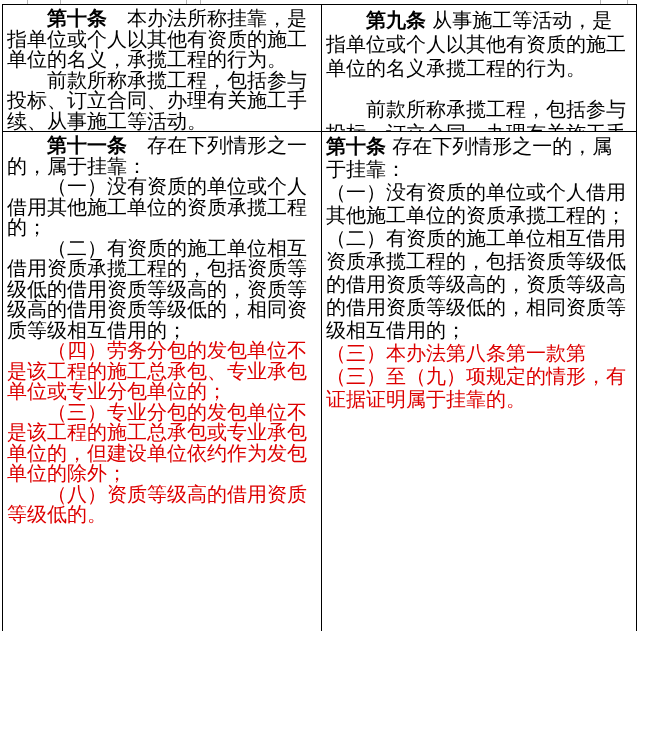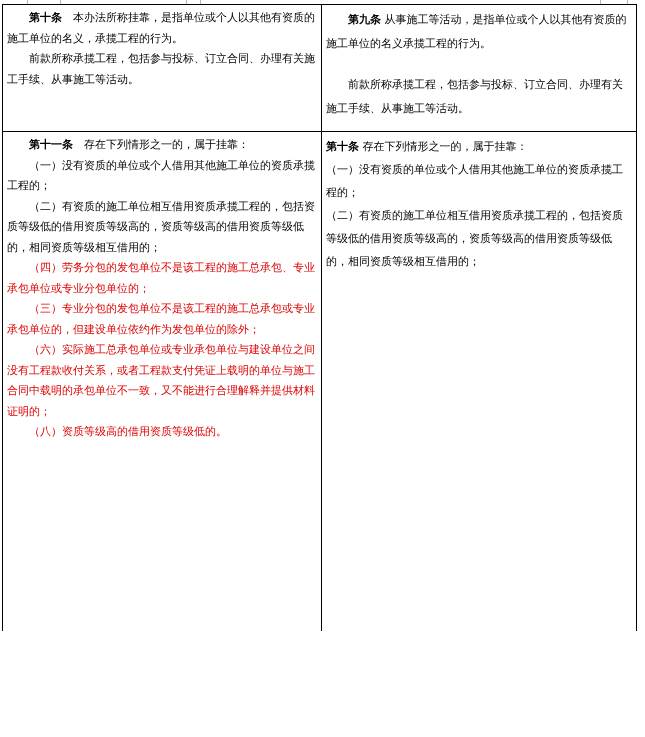--- a/index.html
+++ b/index.html
@@ -2,21 +2,21 @@
 <html style="--red-text: #dd0000;"><head>
 <meta charset="utf-8">
 <style>
   html,body{margin:0;padding:0;background:#ffffff;}
   .screen{
     position:relative;
     width:645px;height:631px;
     background:#ffffff;
     overflow:hidden;
     font-family:"DejaVu Sans","Liberation Sans",sans-serif;
-    font-size:11px;
+    font-size:20px;
     color:#000000;
   }
   .doc-table{
     position:absolute;left:2px;top:4px;
     display:grid;
     grid-template-columns:319px 314px;
     grid-template-rows:127px 600px 44px;
     border:1px solid #000000;
     background:#ffffff;
   }
@@ -62,27 +62,27 @@
         <p class="ind"><span class="b ">第九条</span><span class=""> 从事施工等活动，是指单位或个人以其他有资质的施工单位的名义承揽工程的行为。</span></p>
         <div class="spacer"></div>
         <p class="ind"><span class="">前款所称承揽工程，包括参与投标、订立合同、办理有关施工手续、从事施工等活动。</span></p>
       </div>
       <div class="cell cl col-left rb">
         <p class="ind"><span class="b ">第十一条</span><span class="">　存在下列情形之一的，属于挂靠：</span></p>
         <p class="ind"><span class="">（一）没有资质的单位或个人借用其他施工单位的资质承揽工程的；</span></p>
         <p class="ind"><span class="">（二）有资质的施工单位相互借用资质承揽工程的，包括资质等级低的借用资质等级高的，资质等级高的借用资质等级低的，相同资质等级相互借用的；</span></p>
         <p class="ind"><span class="red">（四）劳务分包的发包单位不是该工程的施工总承包、专业承包单位或专业分包单位的；</span></p>
         <p class="ind"><span class="red">（三）专业分包的发包单位不是该工程的施工总承包或专业承包单位的，但建设单位依约作为发包单位的除外；</span></p>
-        <p class="ind"><span class="red">（六）实际施工总承包单位或专业承包单位与建设单位之间没有工程款收付关系，或者工程款支付凭证上载明的单位与施工合同中载明的承包单位不一致，又不能进行合理解释并提供材料证明的；</span></p>
         <p class="ind"><span class="red">（八）资质等级高的借用资质等级低的。</span></p>
       </div>
       <div class="cell col-right rb">
         <p><span class="b ">第十条</span><span class=""> 存在下列情形之一的，属于挂靠：</span></p>
         <p><span class="">（一）没有资质的单位或个人借用其他施工单位的资质承揽工程的；</span></p>
         <p><span class="">（二）有资质的施工单位相互借用资质承揽工程的，包括资质等级低的借用资质等级高的，资质等级高的借用资质等级低的，相同资质等级相互借用的；</span></p>
+        <p><span class="red">（三）本办法第八条第一款第（三）至（九）项规定的情形，有证据证明属于挂靠的。</span></p>
       </div>
       <div class="cell cl col-left">
         <p class="ind"></p>
       </div>
       <div class="cell col-right">
         <p class="ind"></p>
       </div>
     </div>
 </div>
 

